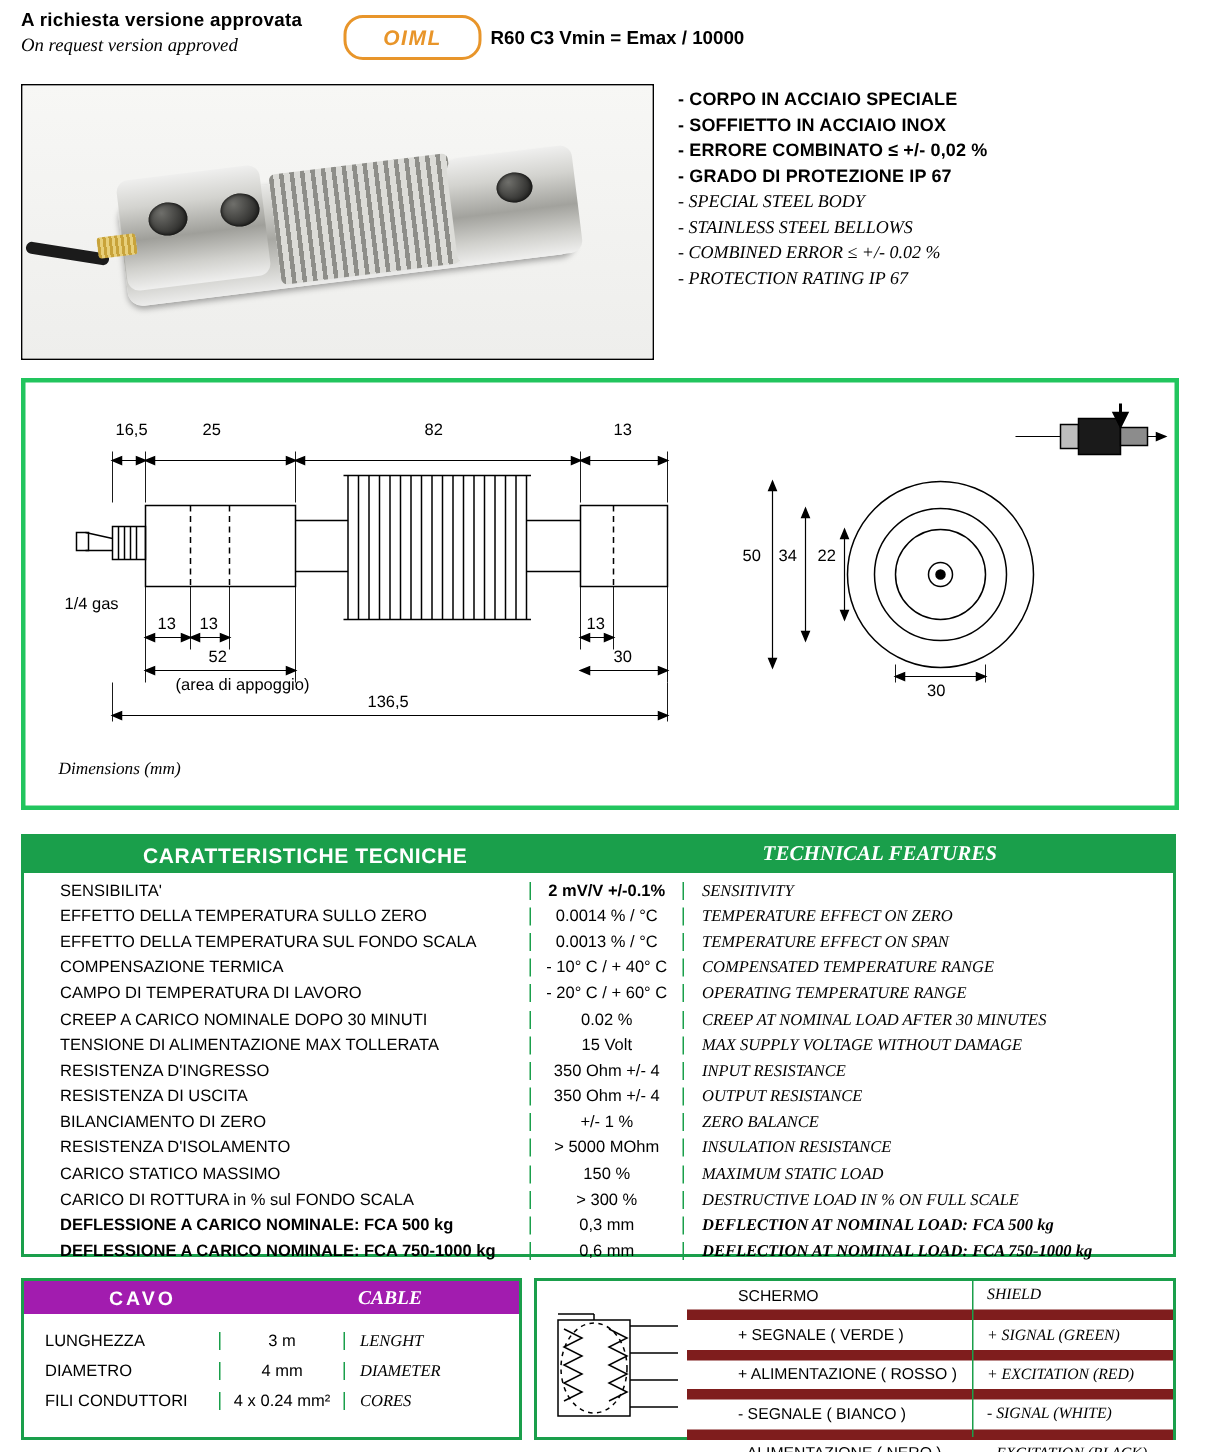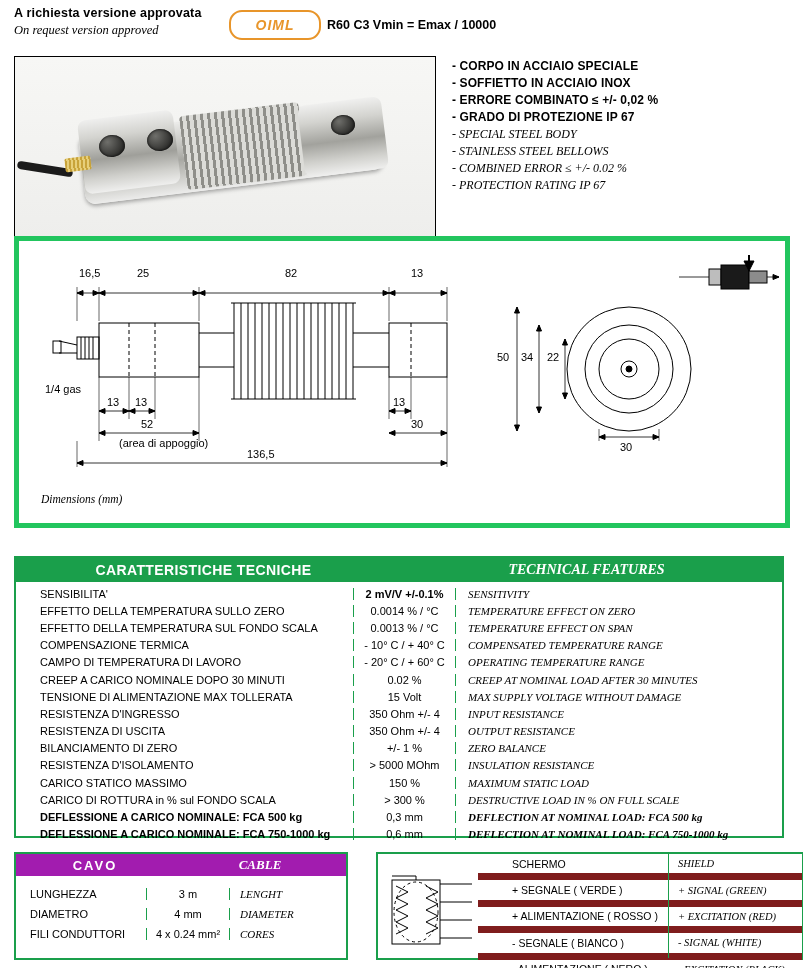--- a/index.html
+++ b/index.html
@@ -62,21 +62,21 @@
     background:repeating-linear-gradient(90deg,#c8a33a 0 2px,#e7cf7a 2px 4px);
     transform:rotate(-7deg);border-radius:2px;}
   .cable{position:absolute;left:2px;top:108px;width:56px;height:8px;background:#1b1b1b;border-radius:4px;transform:rotate(9deg);}
 
   
   .feat{position:absolute;left:452px;top:58px;width:340px;}
   .feat .it{font-size:12px;font-weight:bold;line-height:17px;letter-spacing:.1px;}
   .feat .en{font-size:12px;font-style:italic;font-family:"Liberation Serif",serif;line-height:17px;margin-top:0;}
 
   
-  .draw-frame{position:absolute;left:14px;top:236px;width:766px;height:282px;border:5px solid #22c55e;}
+  .draw-frame{position:absolute;left:14px;top:252px;width:766px;height:282px;border:3px solid #22c55e;}
   .dim-label{position:absolute;font-size:11px;font-family:"Liberation Sans",sans-serif;}
   .dim-note{position:absolute;font-size:11.5px;font-style:italic;font-family:"Liberation Serif",serif;}
   svg.draw{position:absolute;left:0;top:0;}
 
   
   .tech{position:absolute;left:14px;top:556px;width:766px;height:278px;border:2px solid #1a9f4b;}
   .tech-head{height:24px;background:#1a9f4b;color:#fff;display:flex;align-items:center;}
   .tech-head .l{width:375px;text-align:center;font-size:14px;font-weight:bold;letter-spacing:.4px;}
   .tech-head .r{flex:1;text-align:center;font-size:14px;font-weight:bold;font-style:italic;font-family:"Liberation Serif",serif;}
   .trow{display:flex;align-items:center;height:17.2px;}
@@ -89,21 +89,21 @@
   .cavo{position:absolute;left:14px;top:852px;width:330px;height:104px;border:2px solid #1a9f4b;}
   .cavo-head{height:22px;background:#a21caf;color:#fff;display:flex;align-items:center;}
   .cavo-head .l{width:158px;text-align:center;font-size:13px;font-weight:bold;letter-spacing:2px;}
   .cavo-head .r{flex:1;text-align:center;font-size:13px;font-weight:bold;font-style:italic;font-family:"Liberation Serif",serif;}
   .crow{display:flex;align-items:center;height:20px;}
   .cc-it{width:130px;padding-left:14px;font-size:11px;box-sizing:border-box;white-space:nowrap;}
   .cc-val{width:84px;text-align:center;font-size:11px;box-sizing:border-box;border-left:1px solid #1a9f4b;border-right:1px solid #1a9f4b;white-space:nowrap;}
   .cc-en{flex:1;padding-left:10px;font-size:11px;font-style:italic;font-family:"Liberation Serif",serif;white-space:nowrap;}
 
   
-  .wire{position:absolute;left:356px;top:852px;width:424px;height:104px;border:2px solid #1a9f4b;margin-left:20px;}
+  .wire{position:absolute;left:356px;top:852px;width:424px;height:104px;border:2px solid #1a9f4b;}
   .wrow{display:flex;align-items:center;height:19.4px;}
   .w-it{width:190px;padding-left:34px;font-size:10.5px;box-sizing:border-box;white-space:nowrap;}
   .w-en{flex:1;padding-left:10px;font-size:10.5px;font-style:italic;font-family:"Liberation Serif",serif;white-space:nowrap;}
   .w-sep{border-top:7px solid #7f1d1d;}
   .wcols{position:absolute;left:100px;top:0;right:0;bottom:0;}
   .wvsep{position:absolute;left:190px;top:0;bottom:0;width:1px;background:#1a9f4b;}
   .bridge{position:absolute;left:4px;top:18px;width:92px;height:82px;}
 </style>
 </head>
 <body>

